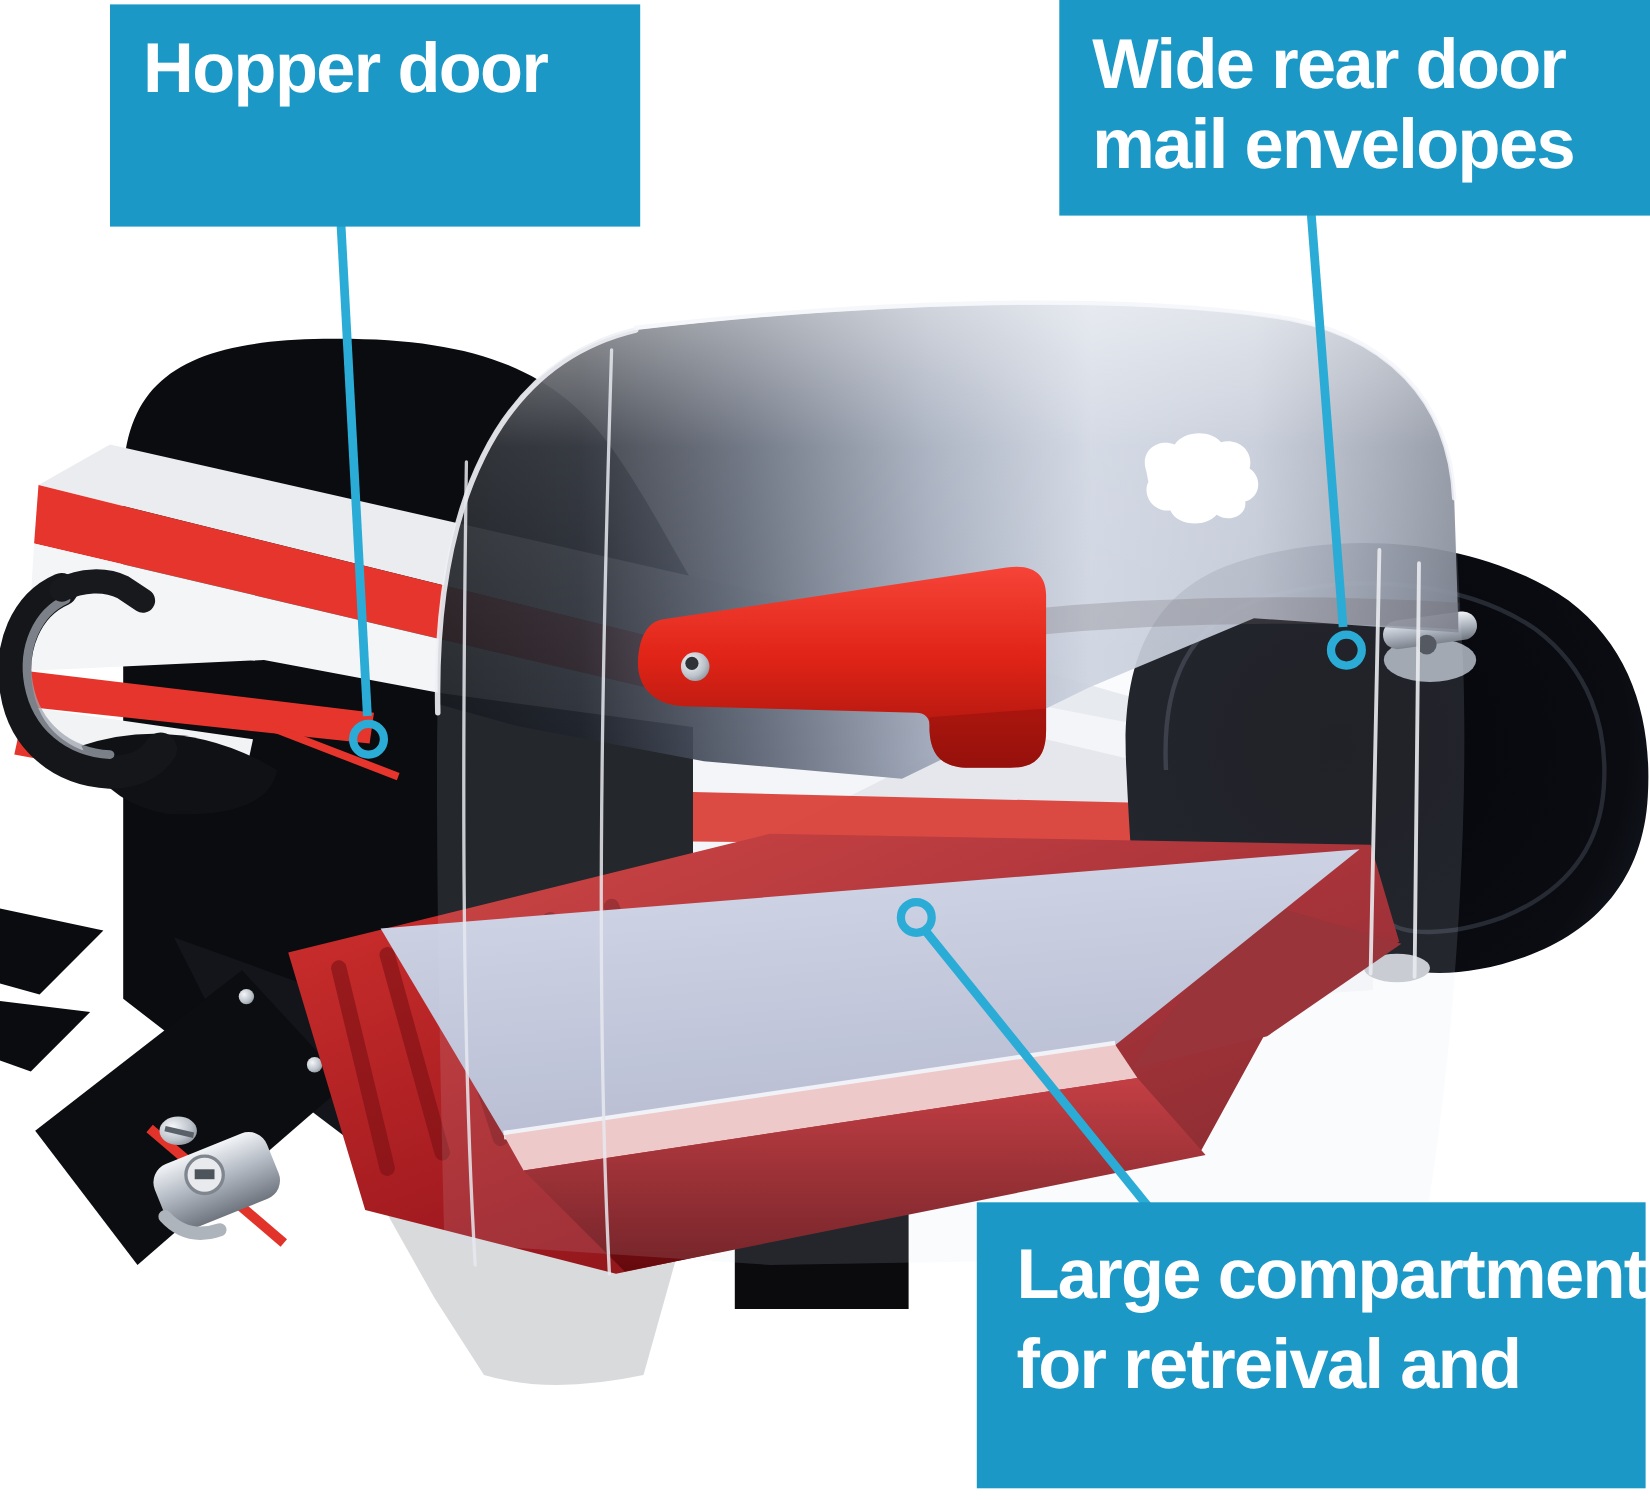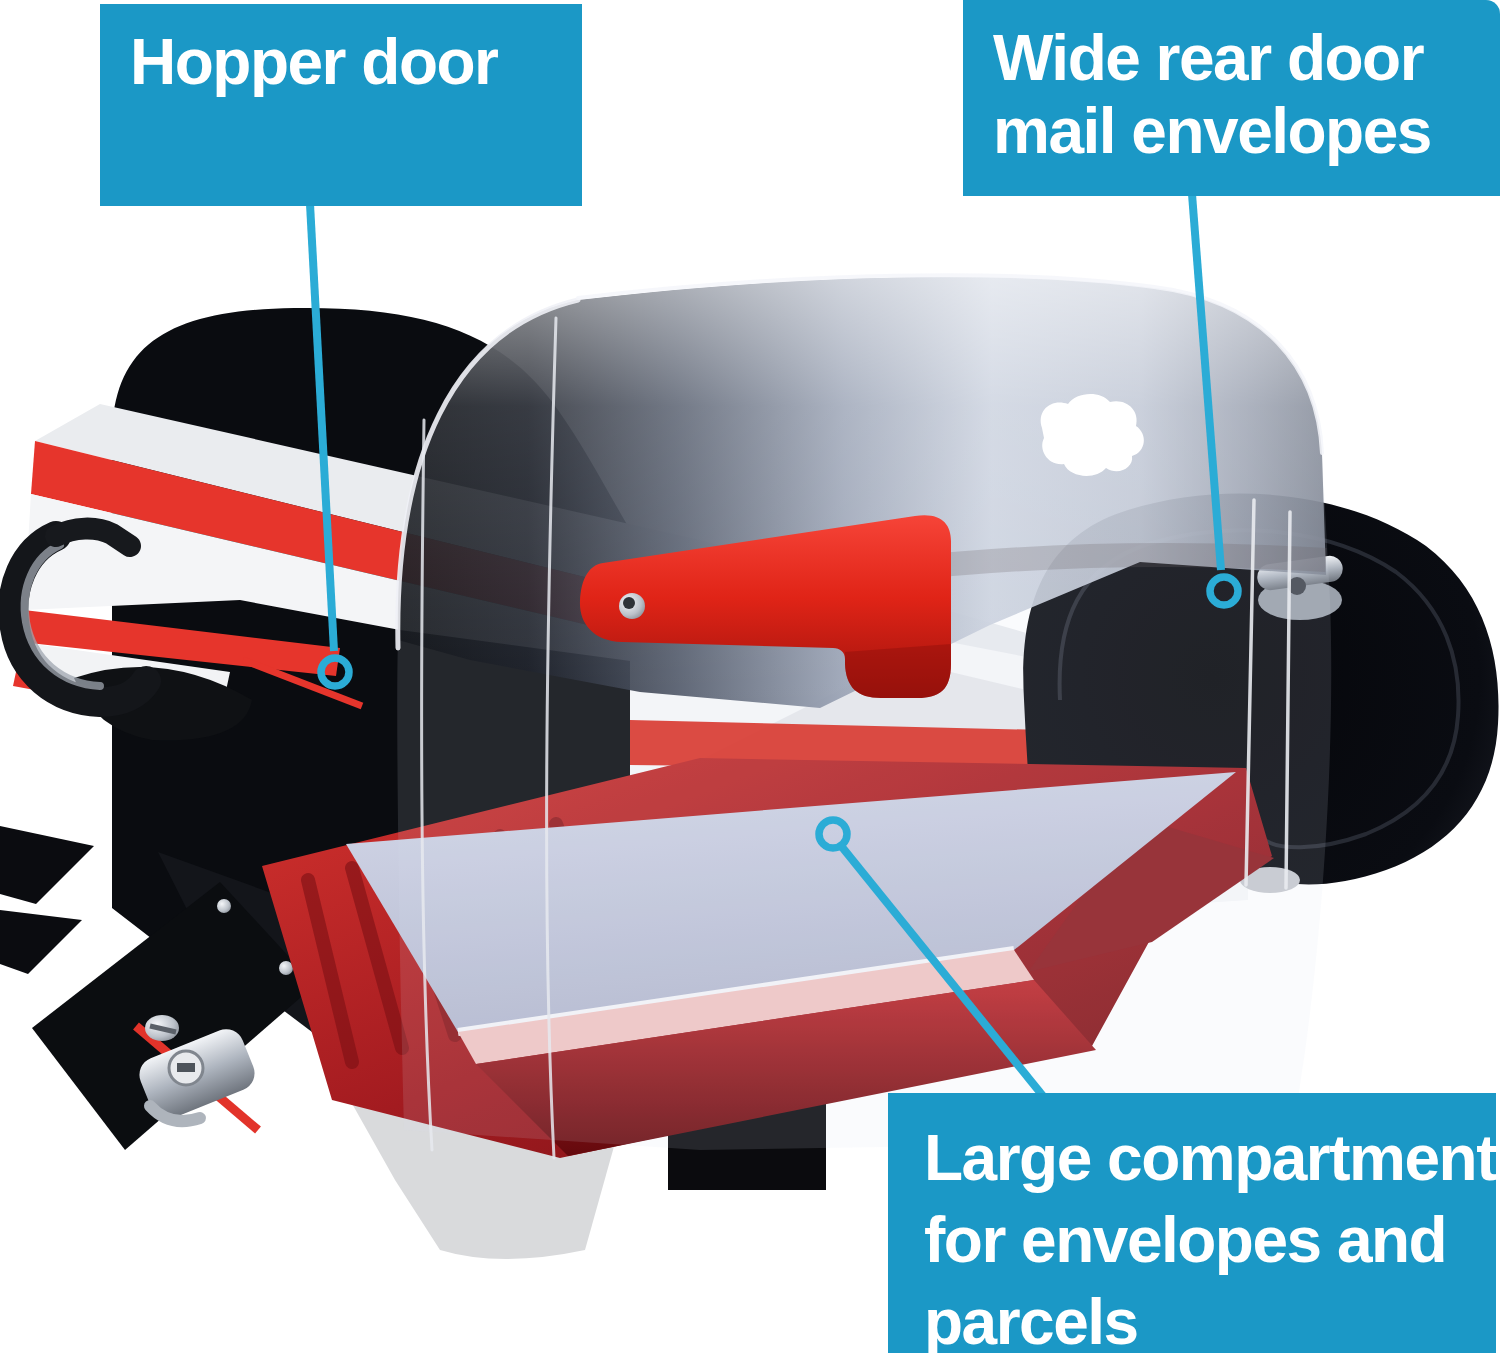--- a/index.html
+++ b/index.html
@@ -2,21 +2,20 @@
 <html><head>
 <meta charset="utf-8">
 <style>
   html,body{margin:0;padding:0;background:#ffffff;}
   #stage{
     position:relative;
     width:1500px;height:1364px;
     background:#ffffff;
     overflow:hidden;
     font-family:"Liberation Sans", sans-serif;
-    border-radius:14px;
   }
   #art{position:absolute;left:0;top:0;width:1500px;height:1364px;}
   .callout{
     position:absolute;
     background:#1B98C6;
     color:#FFFFFF;
     font-weight:700;
     font-size:64px;
     line-height:73px;
     letter-spacing:-1.5px;
@@ -198,17 +197,16 @@
     <div class="line">Hopper door</div>
   </div>
 
   <div class="callout" id="callout-rear">
     <div class="line">Wide rear door</div>
     <div class="line">mail envelopes</div>
   </div>
 
   <div class="callout" id="callout-compartment">
     <div class="line">Large compartment</div>
-    <div class="line">for envelopes and</div>
-    <div class="line">parcels</div>
+    <div class="line">for retreival and</div>
   </div>
 
 </div>
 
 </body></html>

